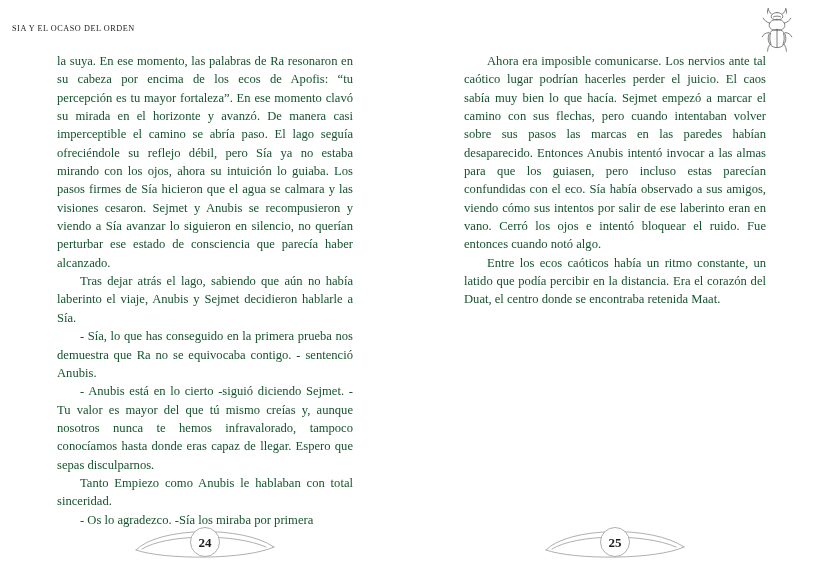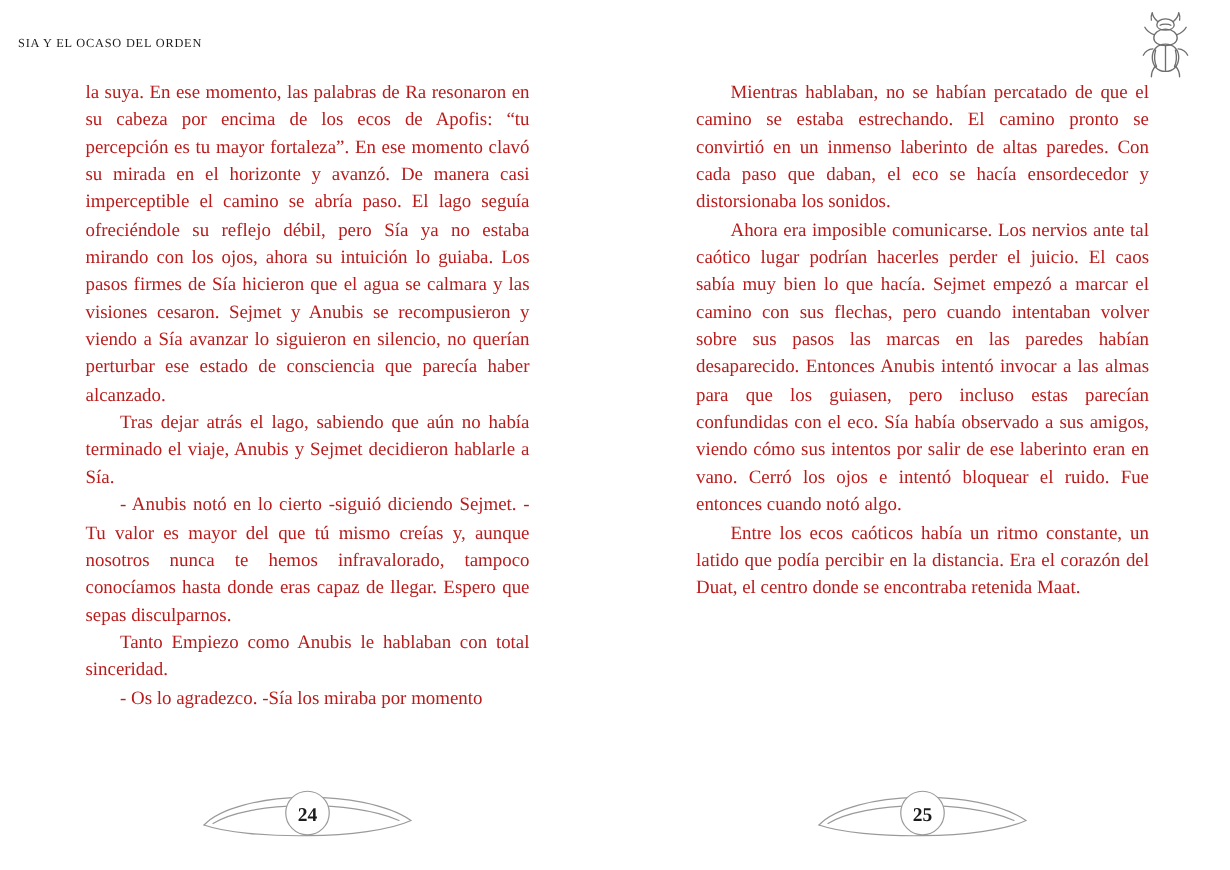--- a/index.html
+++ b/index.html
@@ -48,21 +48,21 @@
   .scarab-wrap svg { display: block; width: 42px; height: 46px; }
 
   
   .page-col {
     position: absolute;
     top: 52px;
     font-size: 12.6px;
     line-height: 18.35px;
     text-align: justify;
     text-justify: inter-word;
-    color: #b91c1c;
+    color: #14532d;
     -webkit-font-smoothing: antialiased;
   }
   .page-col.verso {
     left: 57px;
     width: 296px;
   }
   .page-col.recto {
     left: 464px;
     width: 302px;
   }
@@ -124,43 +124,43 @@
 
       <path d="M14.2 38.2 C12.4 40.4 11.6 42.6 11.6 45.2"></path>
       <path d="M27.8 38.2 C29.6 40.4 30.4 42.6 30.4 45.2"></path>
 
       <path d="M17.4 10.8 C18.8 9.8 23.2 9.8 24.6 10.8"></path>
     </svg>
   </div>
 
   <div class="page-col verso">
     <p class="noindent">la suya. En ese momento, las palabras de Ra resonaron en su cabeza por encima de los ecos de Apofis: “tu percepción es tu mayor fortaleza”. En ese momento clavó su mirada en el horizonte y avanzó. De manera casi imperceptible el camino se abría paso. El lago seguía ofreciéndole su reflejo débil, pero Sía ya no estaba mirando con los ojos, ahora su intuición lo guiaba. Los pasos firmes de Sía hicieron que el agua se calmara y las visiones cesaron. Sejmet y Anubis se recompusieron y viendo a Sía avanzar lo siguieron en silencio, no querían perturbar ese estado de consciencia que parecía haber alcanzado.</p>
-    <p>Tras dejar atrás el lago, sabiendo que aún no había terminado el viaje, Anubis y Sejmet decidieron hablarle a Sía.</p>
-    <p>- Anubis notó en lo cierto -siguió diciendo Sejmet. - Tu valor es mayor del que tú mismo creías y, aunque nosotros nunca te hemos infravalorado, tampoco conocíamos hasta donde eras capaz de llegar. Espero que sepas disculparnos.</p>
+    <p>Tras dejar atrás el lago, sabiendo que aún no había laberinto el viaje, Anubis y Sejmet decidieron hablarle a Sía.</p>
+    <p>- Sía, lo que has conseguido en la primera prueba nos demuestra que Ra no se equivocaba contigo. - sentenció Anubis.</p>
+    <p>- Anubis está en lo cierto -siguió diciendo Sejmet. - Tu valor es mayor del que tú mismo creías y, aunque nosotros nunca te hemos infravalorado, tampoco conocíamos hasta donde eras capaz de llegar. Espero que sepas disculparnos.</p>
     <p>Tanto Empiezo como Anubis le hablaban con total sinceridad.</p>
-    <p>- Os lo agradezco. -Sía los miraba por momento</p>
+    <p>- Os lo agradezco. -Sía los miraba por primera</p>
   </div>
 
   <div class="folio verso">
     <svg viewBox="0 0 150 46" xmlns="http://www.w3.org/2000/svg">
       <g fill="none" stroke="#9a9a9a" stroke-width="0.8" stroke-linecap="round">
 
         <path d="M6 30 C28 7 112 5 144 27"></path>
 
         <path d="M6 30 C34 40 116 40 144 27"></path>
 
         <path d="M12 29 C36 14 104 13 136 27"></path>
       </g>
       <circle cx="75" cy="22" r="14.5" fill="#ffffff" stroke="#9a9a9a" stroke-width="0.8"></circle>
       <text class="folio-num" x="75" y="27" text-anchor="middle">24</text>
     </svg>
   </div>
 
   <div class="page-col recto">
-    <p>Mientras hablaban, no se habían percatado de que el camino se estaba estrechando. El camino pronto se convirtió en un inmenso laberinto de altas paredes. Con cada paso que daban, el eco se hacía ensordecedor y distorsionaba los sonidos.</p>
     <p>Ahora era imposible comunicarse. Los nervios ante tal caótico lugar podrían hacerles perder el juicio. El caos sabía muy bien lo que hacía. Sejmet empezó a marcar el camino con sus flechas, pero cuando intentaban volver sobre sus pasos las marcas en las paredes habían desaparecido. Entonces Anubis intentó invocar a las almas para que los guiasen, pero incluso estas parecían confundidas con el eco. Sía había observado a sus amigos, viendo cómo sus intentos por salir de ese laberinto eran en vano. Cerró los ojos e intentó bloquear el ruido. Fue entonces cuando notó algo.</p>
     <p>Entre los ecos caóticos había un ritmo constante, un latido que podía percibir en la distancia. Era el corazón del Duat, el centro donde se encontraba retenida Maat.</p>
   </div>
 
   <div class="folio recto">
     <svg viewBox="0 0 150 46" xmlns="http://www.w3.org/2000/svg">
       <g fill="none" stroke="#9a9a9a" stroke-width="0.8" stroke-linecap="round">
         <path d="M6 30 C28 7 112 5 144 27"></path>
         <path d="M6 30 C34 40 116 40 144 27"></path>
         <path d="M12 29 C36 14 104 13 136 27"></path>

